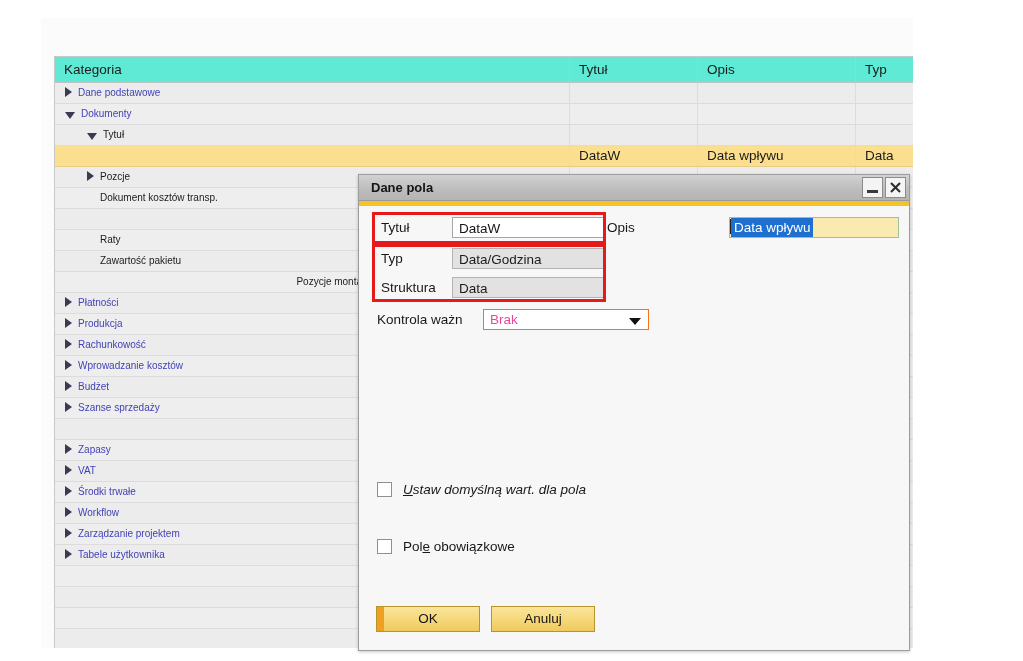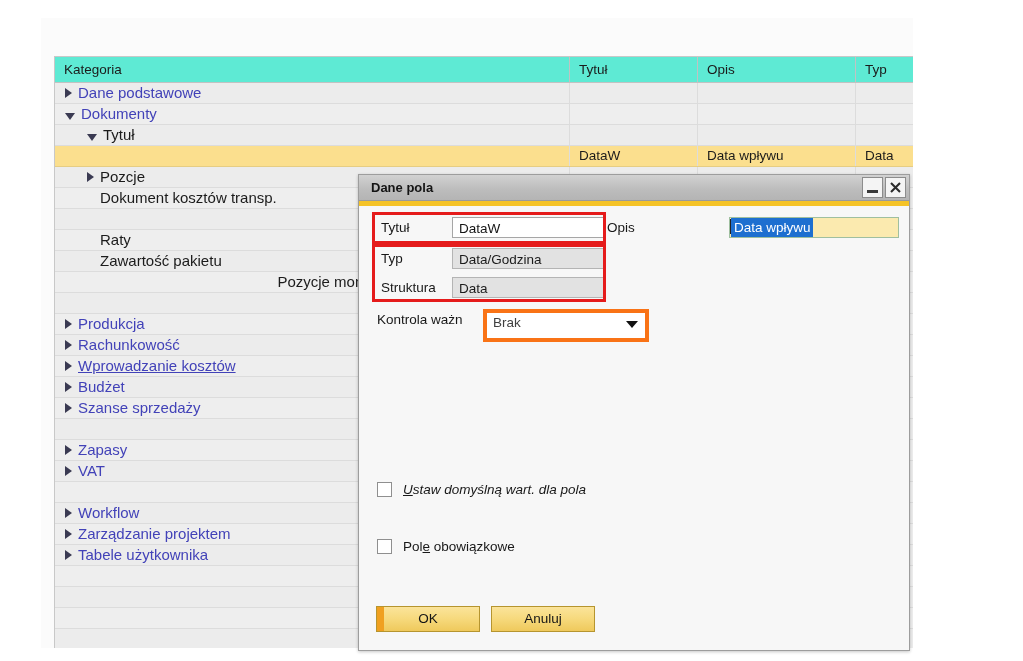--- a/index.html
+++ b/index.html
@@ -112,21 +112,21 @@
     padding-left: 9px;
     color: #1b1b1b;
   }
 
   .cat-cell {
     position: absolute;
     left: 0;
     top: 0;
     height: 20px;
     line-height: 20px;
-    font-size: 15px;
+    font-size: 10px;
     white-space: nowrap;
     color: #4242b8;
     border-right: 1px solid #dcdcdc;
     box-sizing: border-box;
     width: 515px;
     overflow: hidden;
   }
   .cat-cell.leaf { color: #1b1b1b; }
 
   .tri {
@@ -268,27 +268,27 @@
   .annot {
     position: absolute;
     border: 3px solid #e51b1b;
     box-sizing: border-box;
     pointer-events: none;
   }
 
   
   .ddl {
     position: absolute;
-    height: 33px;
-    box-sizing: border-box;
-    border: 4px solid #f97316;
+    height: 21px;
+    box-sizing: border-box;
+    border: 1px solid #f97316;
     background: #ffffff;
     font-size: 13.5px;
     line-height: 19px;
-    color: #404040;
+    color: #ec4899;
     padding-left: 6px;
     white-space: nowrap;
     overflow: hidden;
   }
   .ddl-arrow {
     position: absolute;
     right: 7px;
     top: 8px;
     width: 0; height: 0;
     border-left: 6px solid transparent;
@@ -409,38 +409,39 @@
             <div class="gcell" style="left: 643px; width: 158px;"></div>
             <div class="gcell" style="left: 801px; width: 58px;"></div>
           </div>
           <div class="grow alt">
             <div class="cat-cell leaf" style="width: 515px; padding-left: 32px; text-align: center;"><span class="tri blank"></span><span>Pozycje montażu</span></div>
             <div class="gcell" style="left: 515px; width: 128px;"></div>
             <div class="gcell" style="left: 643px; width: 158px;"></div>
             <div class="gcell" style="left: 801px; width: 58px;"></div>
           </div>
           <div class="grow">
+            <div class="cat-cell" style="width: 515px; padding-left: 10px;"><span class="tri right"></span><span>Płatności</span></div>
             <div class="gcell" style="left: 515px; width: 128px;"></div>
             <div class="gcell" style="left: 643px; width: 158px;"></div>
             <div class="gcell" style="left: 801px; width: 58px;"></div>
           </div>
           <div class="grow alt">
             <div class="cat-cell" style="width: 515px; padding-left: 10px;"><span class="tri right"></span><span>Produkcja</span></div>
             <div class="gcell" style="left: 515px; width: 128px;"></div>
             <div class="gcell" style="left: 643px; width: 158px;"></div>
             <div class="gcell" style="left: 801px; width: 58px;"></div>
           </div>
           <div class="grow">
             <div class="cat-cell" style="width: 515px; padding-left: 10px;"><span class="tri right"></span><span>Rachunkowość</span></div>
             <div class="gcell" style="left: 515px; width: 128px;"></div>
             <div class="gcell" style="left: 643px; width: 158px;"></div>
             <div class="gcell" style="left: 801px; width: 58px;"></div>
           </div>
           <div class="grow alt">
-            <div class="cat-cell" style="width: 515px; padding-left: 10px; text-decoration: underline;"><span class="tri right"></span><span>Wprowadzanie kosztów</span></div>
+            <div class="cat-cell" style="width: 515px; padding-left: 10px;"><span class="tri right"></span><span>Wprowadzanie kosztów</span></div>
             <div class="gcell" style="left: 515px; width: 128px;"></div>
             <div class="gcell" style="left: 643px; width: 158px;"></div>
             <div class="gcell" style="left: 801px; width: 58px;"></div>
           </div>
           <div class="grow">
             <div class="cat-cell" style="width: 515px; padding-left: 10px;"><span class="tri right"></span><span>Budżet</span></div>
             <div class="gcell" style="left: 515px; width: 128px;"></div>
             <div class="gcell" style="left: 643px; width: 158px;"></div>
             <div class="gcell" style="left: 801px; width: 58px;"></div>
           </div>
@@ -461,20 +462,21 @@
             <div class="gcell" style="left: 643px; width: 158px;"></div>
             <div class="gcell" style="left: 801px; width: 58px;"></div>
           </div>
           <div class="grow">
             <div class="cat-cell" style="width: 515px; padding-left: 10px;"><span class="tri right"></span><span>VAT</span></div>
             <div class="gcell" style="left: 515px; width: 128px;"></div>
             <div class="gcell" style="left: 643px; width: 158px;"></div>
             <div class="gcell" style="left: 801px; width: 58px;"></div>
           </div>
           <div class="grow alt">
+            <div class="cat-cell" style="width: 515px; padding-left: 10px;"><span class="tri right"></span><span>Środki trwałe</span></div>
             <div class="gcell" style="left: 515px; width: 128px;"></div>
             <div class="gcell" style="left: 643px; width: 158px;"></div>
             <div class="gcell" style="left: 801px; width: 58px;"></div>
           </div>
           <div class="grow">
             <div class="cat-cell" style="width: 515px; padding-left: 10px;"><span class="tri right"></span><span>Workflow</span></div>
             <div class="gcell" style="left: 515px; width: 128px;"></div>
             <div class="gcell" style="left: 643px; width: 158px;"></div>
             <div class="gcell" style="left: 801px; width: 58px;"></div>
           </div>

